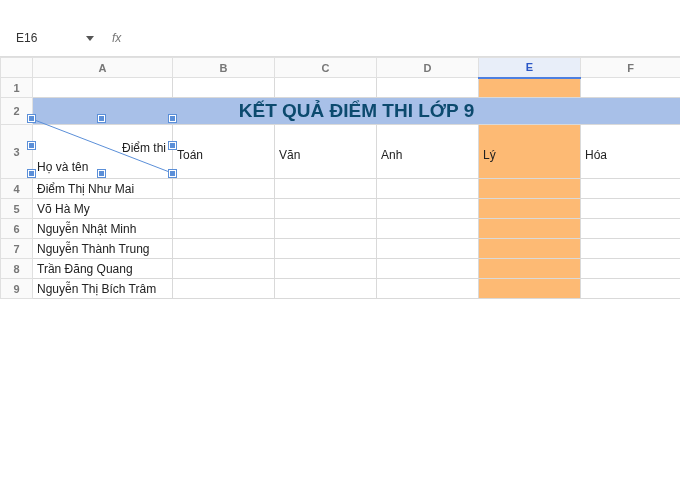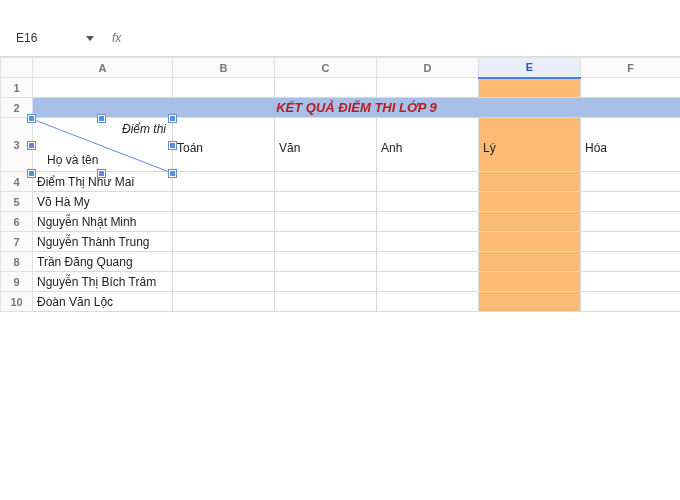--- a/index.html
+++ b/index.html
@@ -80,30 +80,29 @@
     background: #fff;
     overflow: hidden;
     white-space: nowrap;
   }
   td.cell.selcol { background: #fdba74; }
   .colhead.selected { background: #e8eef9; color: #2a56c6; border-bottom: 2px solid #4d7fe0; }
   tr.r2 td.cell { background: #a8c0e8; }
   tr.r2 td.cell.header-merged {
     text-align: center;
     font-weight: bold;
-    color: #b91c1c;
-    font-size: 13px;
-    font-style: italic;
+    color: #0c4a6e;
+    font-size: 19px;
   }
   tr.r3 td.cell { height: 54px; vertical-align: top; position: relative; }
   tr.r3 td.cell .top-label {
-    position: absolute; top: 4px; right: 6px; font-size: 12px; font-style: italic;
+    position: absolute; top: 16px; right: 6px; font-size: 12px;
   }
   tr.r3 td.cell .bottom-label {
-    position: absolute; bottom: 4px; left: 14px; font-size: 12px;
+    position: absolute; bottom: 4px; left: 4px; font-size: 12px;
   }
   tr.r3 td.cell.subj { vertical-align: bottom; padding-bottom: 16px; }
   tr.r11 td.cell { border-left: 1px solid #eee; border-right: 1px solid #eee; border-bottom: 1px solid #eee; }
   .diag-overlay {
     position: absolute;
     pointer-events: none;
   }
   .diag-overlay svg line { stroke: #5b8fd8; stroke-width: 1; }
   .handle {
     position: absolute;
@@ -212,29 +211,20 @@
       <td class="cell">Trần Đăng Quang</td>
       <td class="cell"></td>
       <td class="cell"></td>
       <td class="cell"></td>
       <td class="cell selcol"></td>
       <td class="cell"></td>
     </tr>
     <tr>
       <th class="rowhead">9</th>
       <td class="cell">Nguyễn Thị Bích Trâm</td>
-      <td class="cell"></td>
-      <td class="cell"></td>
-      <td class="cell"></td>
-      <td class="cell selcol"></td>
-      <td class="cell"></td>
-    </tr>
-    <tr>
-      <th class="rowhead">10</th>
-      <td class="cell">Đoàn Văn Lộc</td>
       <td class="cell"></td>
       <td class="cell"></td>
       <td class="cell"></td>
       <td class="cell selcol"></td>
       <td class="cell"></td>
     </tr>
   </tbody>
     </table>
 
   <div class="diag-overlay" id="diag" style="left: 32px; top: 62px; width: 140px; height: 54px;">

